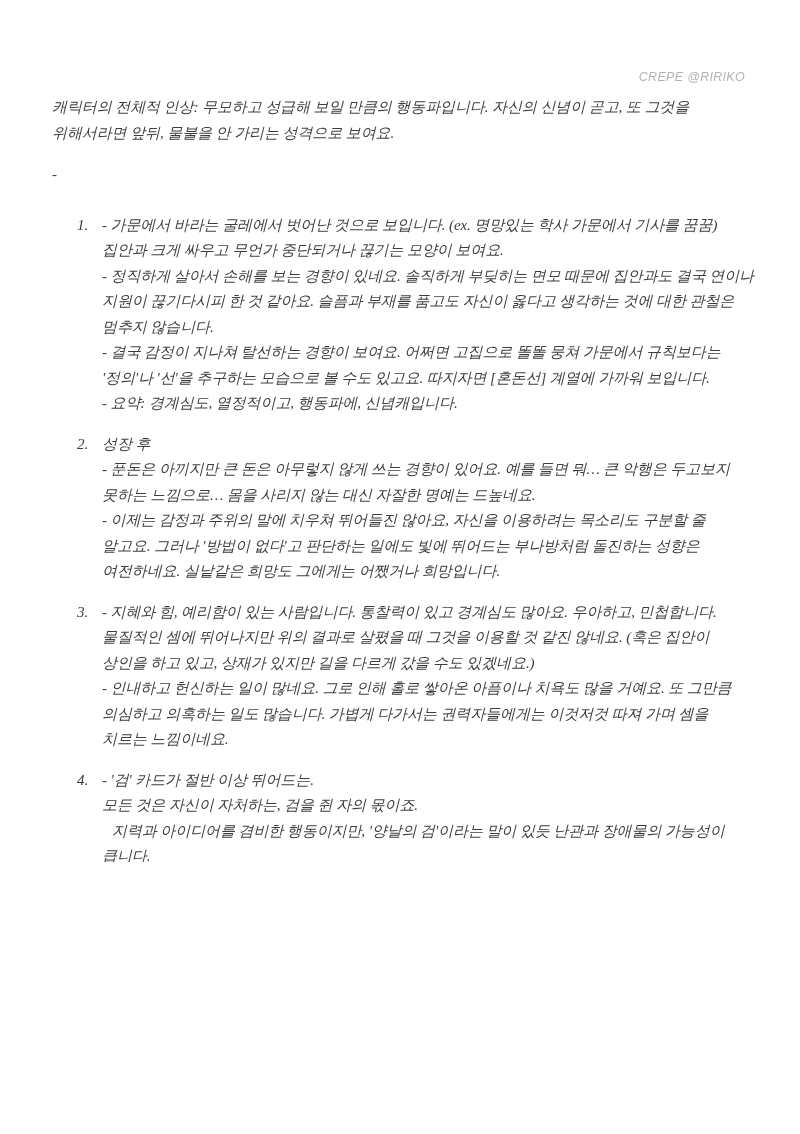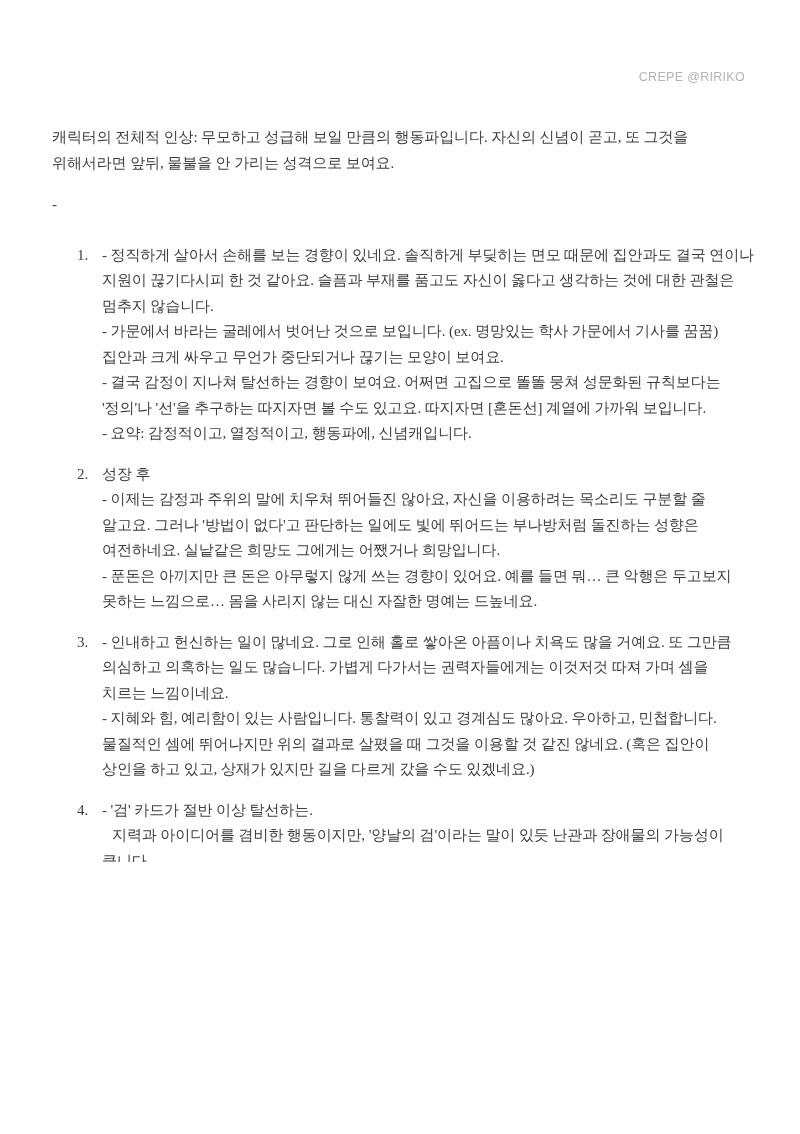--- a/index.html
+++ b/index.html
@@ -12,37 +12,37 @@
     width: 800px;
     height: 862px;
     background: #ffffff;
     overflow: hidden;
     font-family: "Liberation Serif", "DejaVu Serif", serif;
     color: #3d3d3d;
     font-size: 15px;
     line-height: 25.5px;
     letter-spacing: -0.1px;
     word-break: keep-all;
+    font-style: italic;
   }
   .watermark {
     position: absolute;
     top: 70px;
     right: 55px;
     font-family: "Liberation Sans", "DejaVu Sans", sans-serif;
     font-size: 12.5px;
     line-height: 15px;
     color: #b3b3b5;
     letter-spacing: 0.3px;
   }
   .content {
     position: absolute;
     top: 95px;
     left: 52px;
     width: 702px;
-    margin-top: 30px;
   }
   .intro { margin: 0; }
   .divider { margin: 16px 0 25px 0; }
   .sections { margin: 0; padding: 0; }
   .section {
     position: relative;
     padding-left: 50px;
     margin-bottom: 15px;
   }
   .sec-num {
@@ -68,46 +68,46 @@
 <div class="page">
   <div class="watermark">CREPE @RIRIKO</div>
 
   <div class="content">
     <p class="intro">캐릭터의 전체적 인상: 무모하고 성급해 보일 만큼의 행동파입니다. 자신의 신념이 곧고, 또 그것을 위해서라면 앞뒤, 물불을 안 가리는 성격으로 보여요.</p>
     <p class="divider">-</p>
     <div class="sections" id="sections">
         <div class="section">
           <span class="sec-num">1.</span>
           <div class="sec-body">
+            <p class="para">- 가문에서 바라는 굴레에서 벗어난 것으로 보입니다. (ex. 명망있는 학사 가문에서 기사를 꿈꿈) 집안과 크게 싸우고 무언가 중단되거나 끊기는 모양이 보여요.</p>
             <p class="para">- 정직하게 살아서 손해를 보는 경향이 있네요. 솔직하게 부딪히는 면모 때문에 집안과도 결국 연이나 지원이 끊기다시피 한 것 같아요. 슬픔과 부재를 품고도 자신이 옳다고 생각하는 것에 대한 관철은 멈추지 않습니다.</p>
-            <p class="para">- 가문에서 바라는 굴레에서 벗어난 것으로 보입니다. (ex. 명망있는 학사 가문에서 기사를 꿈꿈) 집안과 크게 싸우고 무언가 중단되거나 끊기는 모양이 보여요.</p>
-            <p class="para">- 결국 감정이 지나쳐 탈선하는 경향이 보여요. 어쩌면 고집으로 똘똘 뭉쳐 성문화된 규칙보다는 '정의'나 '선'을 추구하는 따지자면 볼 수도 있고요. 따지자면 [혼돈선] 계열에 가까워 보입니다.</p>
-            <p class="para">- 요약: 감정적이고, 열정적이고, 행동파에, 신념캐입니다.</p>
+            <p class="para">- 결국 감정이 지나쳐 탈선하는 경향이 보여요. 어쩌면 고집으로 똘똘 뭉쳐 가문에서 규칙보다는 '정의'나 '선'을 추구하는 모습으로 볼 수도 있고요. 따지자면 [혼돈선] 계열에 가까워 보입니다.</p>
+            <p class="para">- 요약: 경계심도, 열정적이고, 행동파에, 신념캐입니다.</p>
           </div>
         </div>
         <div class="section">
           <span class="sec-num">2.</span>
           <p class="sec-head">성장 후</p>
           <div class="sec-body">
+            <p class="para">- 푼돈은 아끼지만 큰 돈은 아무렇지 않게 쓰는 경향이 있어요. 예를 들면 뭐… 큰 악행은 두고보지 못하는 느낌으로… 몸을 사리지 않는 대신 자잘한 명예는 드높네요.</p>
             <p class="para">- 이제는 감정과 주위의 말에 치우쳐 뛰어들진 않아요, 자신을 이용하려는 목소리도 구분할 줄 알고요. 그러나 '방법이 없다'고 판단하는 일에도 빛에 뛰어드는 부나방처럼 돌진하는 성향은 여전하네요. 실낱같은 희망도 그에게는 어쨌거나 희망입니다.</p>
-            <p class="para">- 푼돈은 아끼지만 큰 돈은 아무렇지 않게 쓰는 경향이 있어요. 예를 들면 뭐… 큰 악행은 두고보지 못하는 느낌으로… 몸을 사리지 않는 대신 자잘한 명예는 드높네요.</p>
           </div>
         </div>
         <div class="section">
           <span class="sec-num">3.</span>
           <div class="sec-body">
+            <p class="para">- 지혜와 힘, 예리함이 있는 사람입니다. 통찰력이 있고 경계심도 많아요. 우아하고, 민첩합니다. 물질적인 셈에 뛰어나지만 위의 결과로 살폈을 때 그것을 이용할 것 같진 않네요. (혹은 집안이 상인을 하고 있고, 상재가 있지만 길을 다르게 갔을 수도 있겠네요.)</p>
             <p class="para">- 인내하고 헌신하는 일이 많네요. 그로 인해 홀로 쌓아온 아픔이나 치욕도 많을 거예요. 또 그만큼 의심하고 의혹하는 일도 많습니다. 가볍게 다가서는 권력자들에게는 이것저것 따져 가며 셈을 치르는 느낌이네요.</p>
-            <p class="para">- 지혜와 힘, 예리함이 있는 사람입니다. 통찰력이 있고 경계심도 많아요. 우아하고, 민첩합니다. 물질적인 셈에 뛰어나지만 위의 결과로 살폈을 때 그것을 이용할 것 같진 않네요. (혹은 집안이 상인을 하고 있고, 상재가 있지만 길을 다르게 갔을 수도 있겠네요.)</p>
           </div>
         </div>
         <div class="section">
           <span class="sec-num">4.</span>
           <div class="sec-body">
-            <p class="para">- '검' 카드가 절반 이상 탈선하는.</p>
+            <p class="para">- '검' 카드가 절반 이상 뛰어드는.</p>
+            <p class="para">모든 것은 자신이 자처하는, 검을 쥔 자의 몫이죠.</p>
             <p class="para indent">지력과 아이디어를 겸비한 행동이지만, '양날의 검'이라는 말이 있듯 난관과 장애물의 가능성이 큽니다.</p>
-            <p class="para">모든 것은 자신이 자처하는, 검을 쥔 자의 몫이죠.</p>
           </div>
         </div>
       </div>
   </div>
 
   <div class="page-number">1</div>
 </div>
 
 </body></html>

